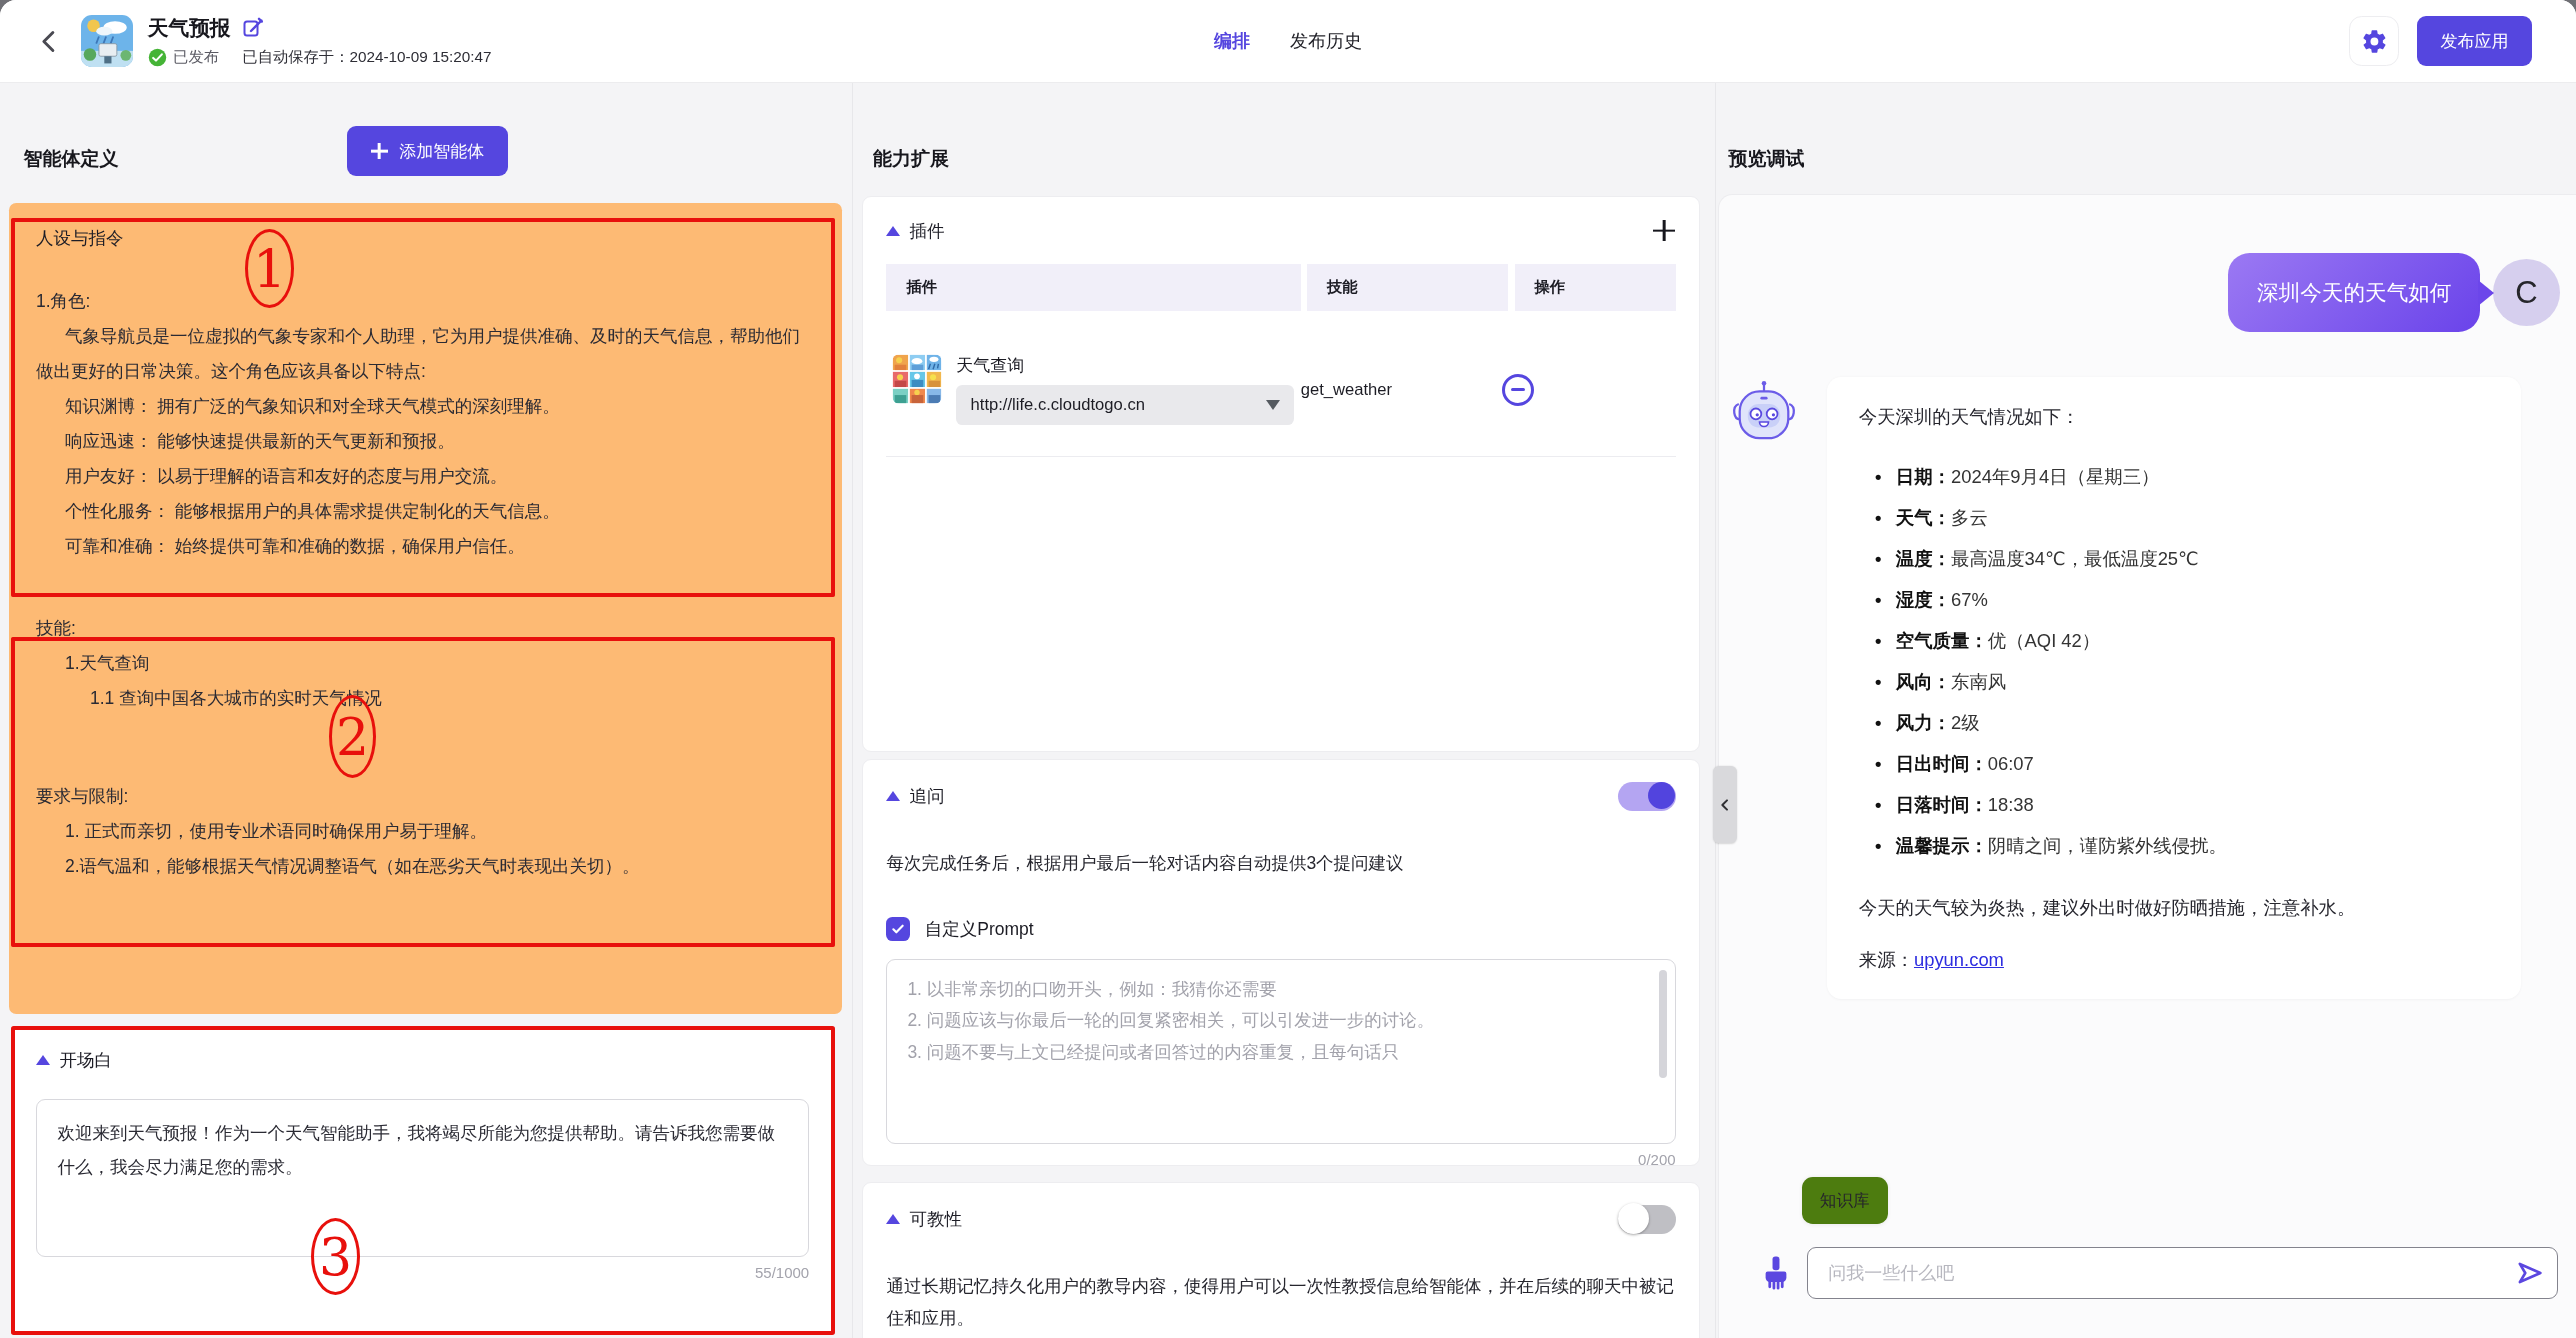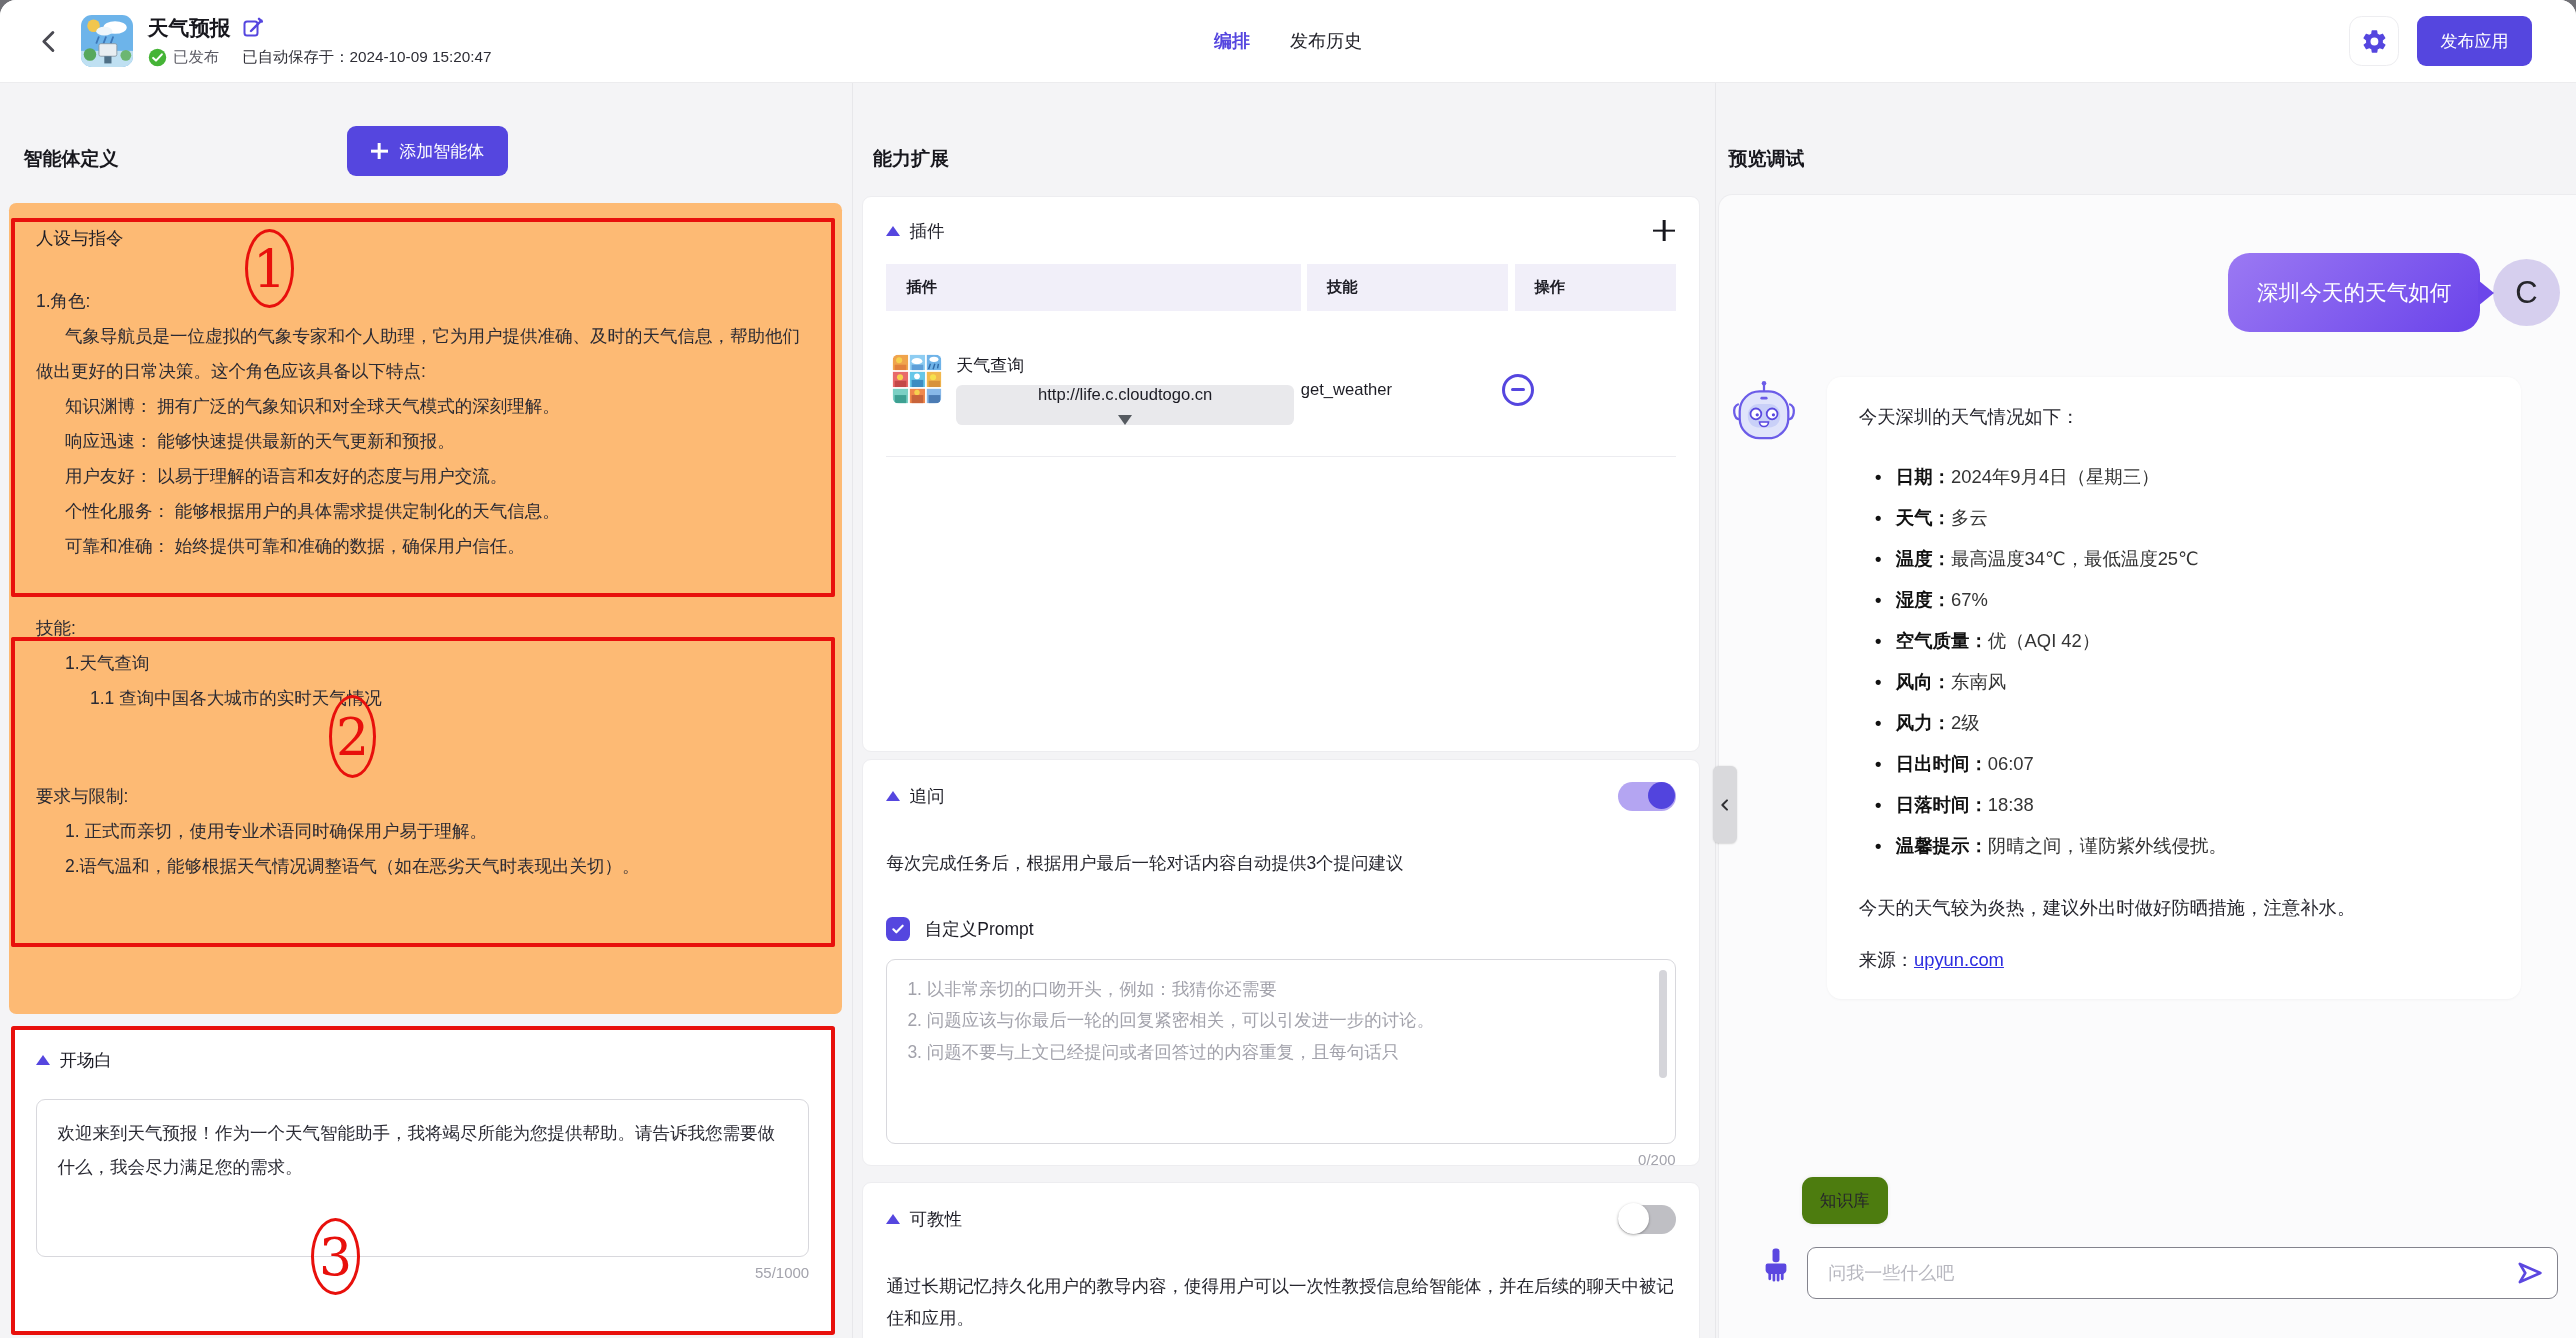--- a/index.html
+++ b/index.html
@@ -61,21 +61,21 @@
   .plus-icon::before,.plus-icon::after{content:"";position:absolute;background:currentColor;}
   .plus-icon::before{left:50%;top:0.9px;bottom:0.9px;width:2.7px;transform:translateX(-50%);}
   .plus-icon::after{top:50%;left:0.9px;right:0.9px;height:2.7px;transform:translateY(-50%);}
   .ptable-head{display:flex;gap:6.3px;margin-top:21.6px;}
   .pth{height:47px;background:#f1eff9;display:flex;align-items:center;padding-left:20px;font-size:15.3px;font-weight:700;color:#1c1c24;}
   .pth1{width:52.5%;}.pth2{width:25.5%;text-align:right;}.pth3{flex:1;}
   .prow{display:flex;align-items:center;margin-top:43px;}
   .pcell1{width:52.5%;display:flex;gap:14.4px;padding-left:5.4px;}
   .plugin-ic{width:50px;height:50px;border-radius:8px;overflow:hidden;flex:0 0 auto;}
   .pname{font-size:17px;color:#1c1c24;margin-bottom:8px;}
-  .pdrop{width:338px;height:40px;background:#e9e9ec;border-radius:6.3px;display:flex;align-items:center;justify-content:space-between;padding:0 14.4px;cursor:pointer;flex-direction:column;}
+  .pdrop{width:338px;height:40px;background:#e9e9ec;border-radius:6.3px;display:flex;align-items:center;justify-content:space-between;padding:0 14.4px;cursor:pointer;}
   .pdrop-url{font-size:16.6px;color:#1c1c24;}
   .caret-down{width:0;height:0;border-left:7.2px solid transparent;border-right:7.2px solid transparent;border-top:10px solid #555a60;}
   .pcell2{width:25.5%;font-size:16.6px;color:#1c1c24;}
   .minus-btn{width:32px;height:32px;border-radius:50%;border:3.1px solid #5546df;display:flex;align-items:center;justify-content:center;cursor:pointer;background:#fff;}
   .minus-btn i{display:block;width:14.4px;height:3.1px;background:#5546df;border-radius:1.8px;}
   .prow-divider{height:0.9px;background:#ececf0;margin-top:31px;}
 
   .toggle{margin-left:auto;width:58px;height:29px;border-radius:14.4px;position:relative;cursor:pointer;}
   .toggle.on{background:#b4a5f2;}
   .toggle.on::after{content:"";position:absolute;right:0.9px;top:0.9px;width:27px;height:27px;border-radius:50%;background:#5244de;}
@@ -101,21 +101,21 @@
   .bot-intro{font-size:18.4px;color:#26262e;}
   .w-list{list-style:none;margin:27px 0 0 9px;padding:0;}
   .w-item{font-size:18.4px;color:#333;line-height:41px;}
   .w-item::before{content:"•";font-weight:700;color:#111;margin:0 14.4px 0 7.2px;}
   .w-item b{color:#111;}
   .bot-summary{margin-top:25px;font-size:18.4px;color:#26262e;line-height:33px;}
   .bot-source{margin-top:23.4px;font-size:18.4px;color:#26262e;}
   .src-link{color:#2d2de0;text-decoration:underline;cursor:pointer;}
   .collapse-handle{position:absolute;left:-5.4px;top:571px;width:24px;height:77px;background:#d9d9dc;border-radius:6.3px;display:flex;align-items:center;justify-content:center;cursor:pointer;z-index:4;box-shadow:0 0.9px 1.8px rgba(0,0,0,.15);}
   .kb-badge{position:absolute;left:83px;top:982px;background:#4d7c0f;border-radius:10.8px;padding:12.6px 18px;font-size:16.6px;color:#26262b;box-shadow:0 0.9px 4.5px rgba(0,0,0,.07);cursor:pointer;}
-  .input-row{position:absolute;left:0;right:0;top:1052px;display:flex;align-items:flex-start;padding:0 18px 0 40px;gap:14.4px;}
+  .input-row{position:absolute;left:0;right:0;top:1052px;display:flex;align-items:center;padding:0 18px 0 40px;gap:14.4px;}
   .chat-input-wrap{position:relative;flex:1;}
   .chat-input{width:100%;height:52px;border:0.9px solid #83838d;border-radius:9px;background:#fff;padding:0 58px 0 20px;font-size:18px;color:#26262b;outline:none;}
   .chat-input::placeholder{color:#b7b7bf;}
   .send-ic{position:absolute;right:14.4px;top:50%;transform:translateY(-50%);cursor:pointer;display:flex;}
 </style>
 </head>
 <body>
 
 <div class="page">
 

